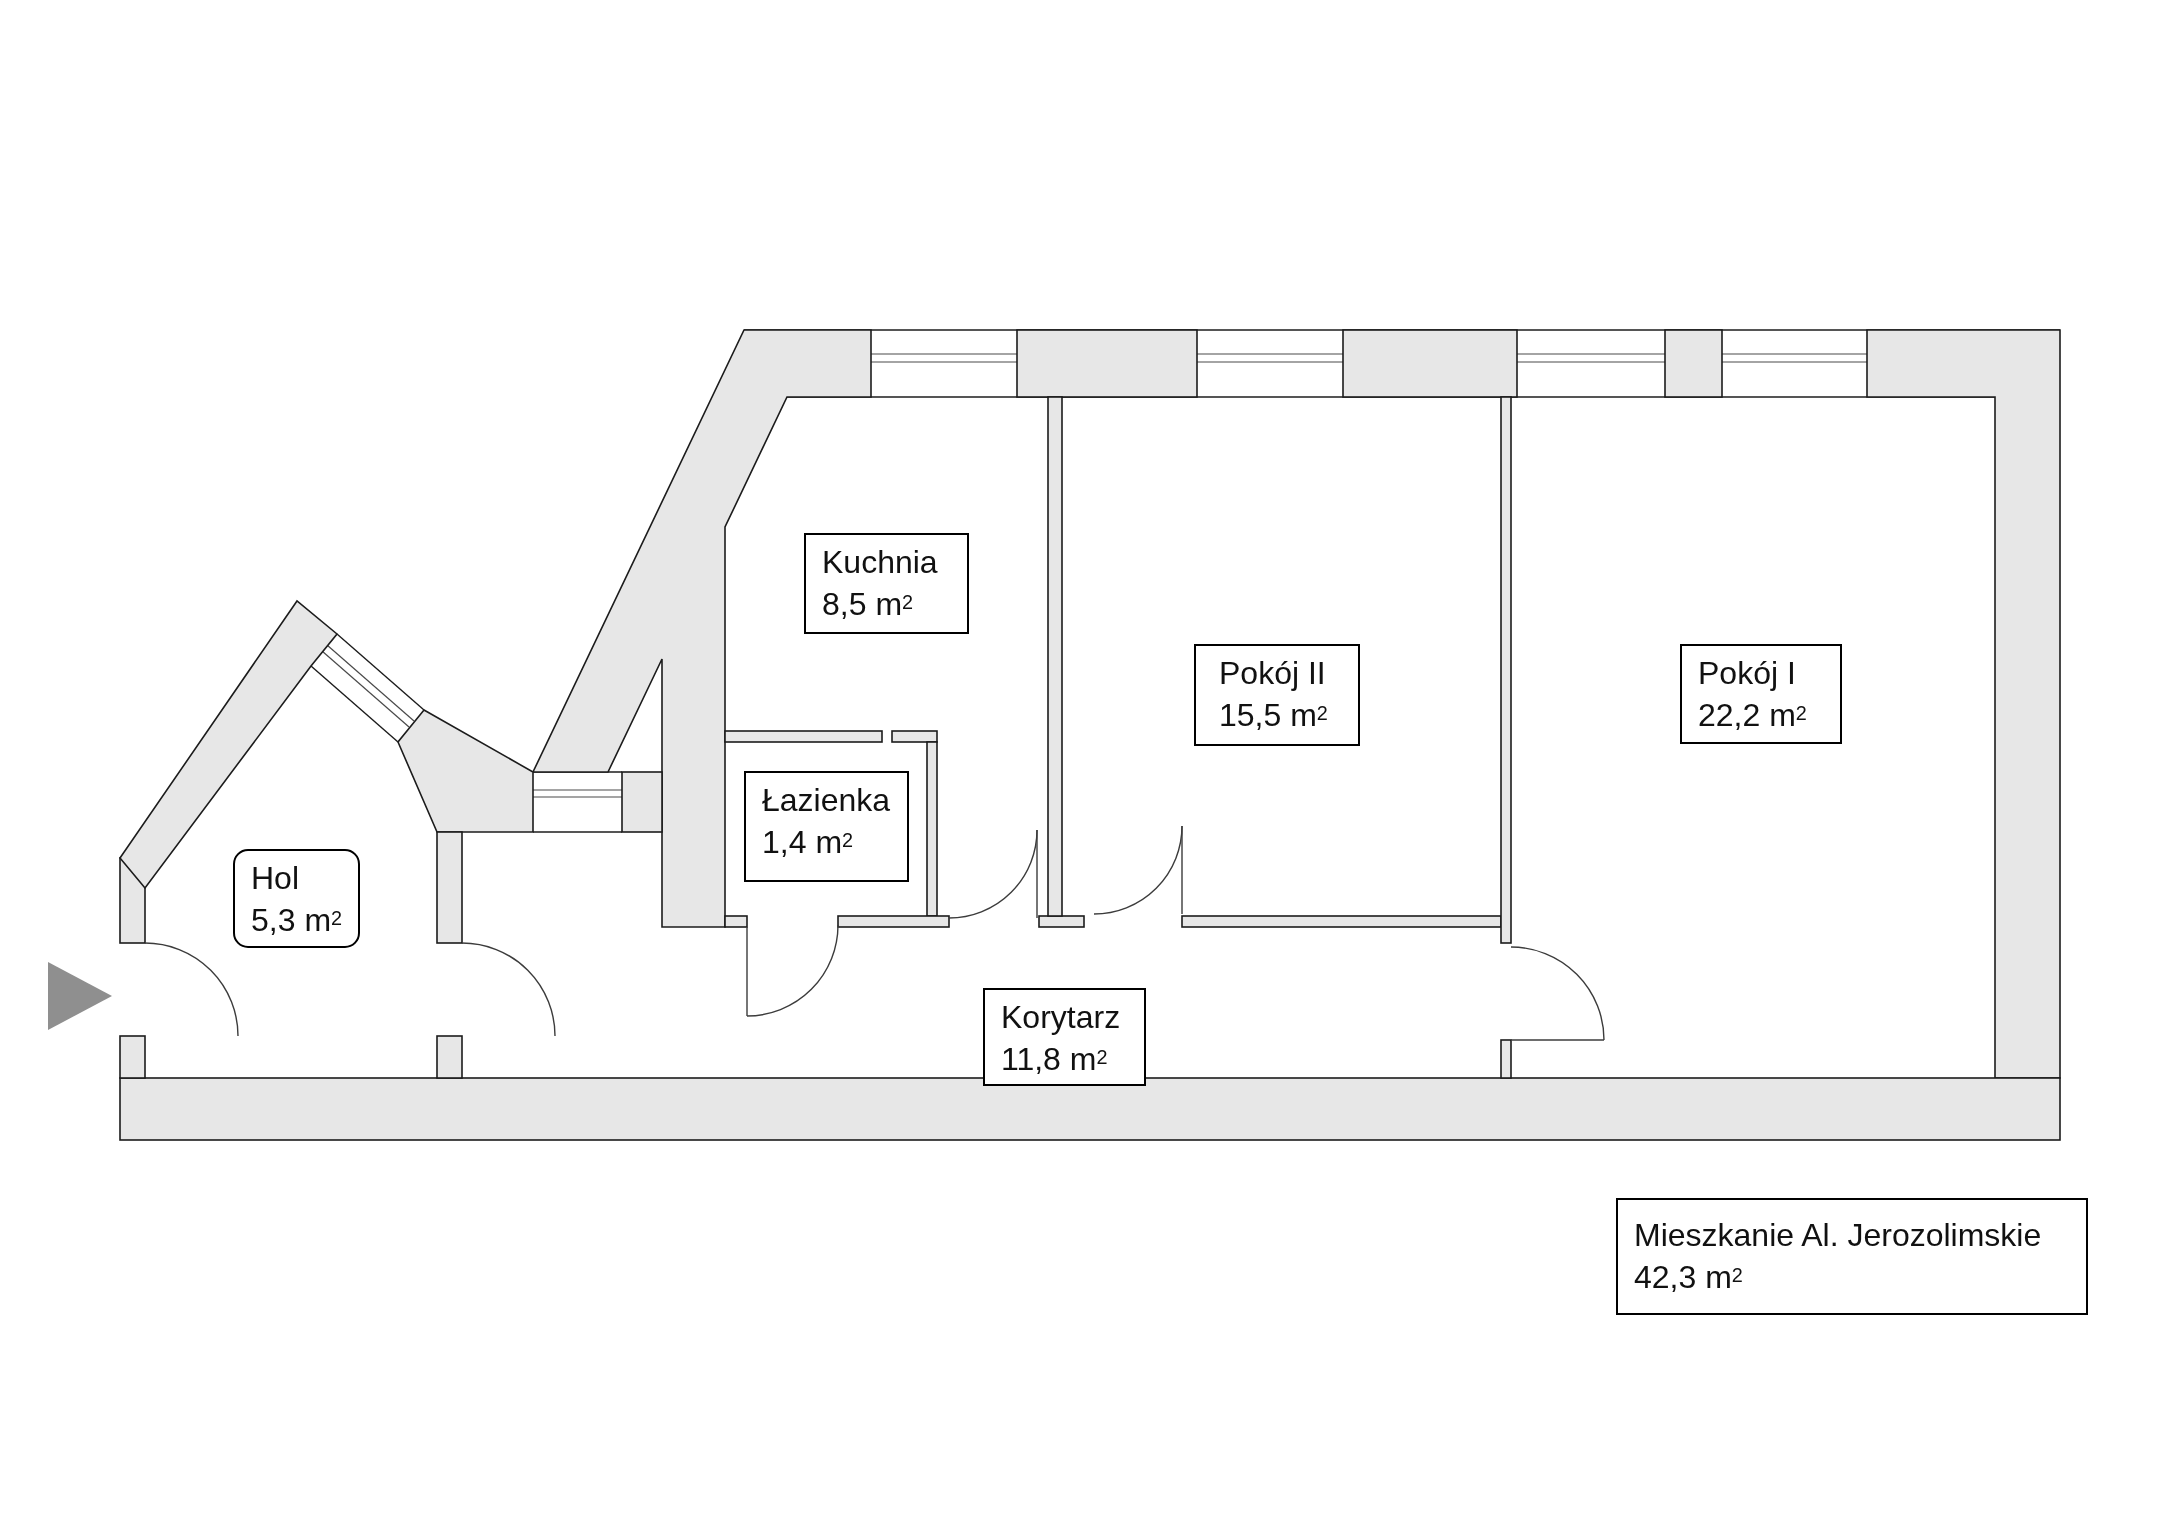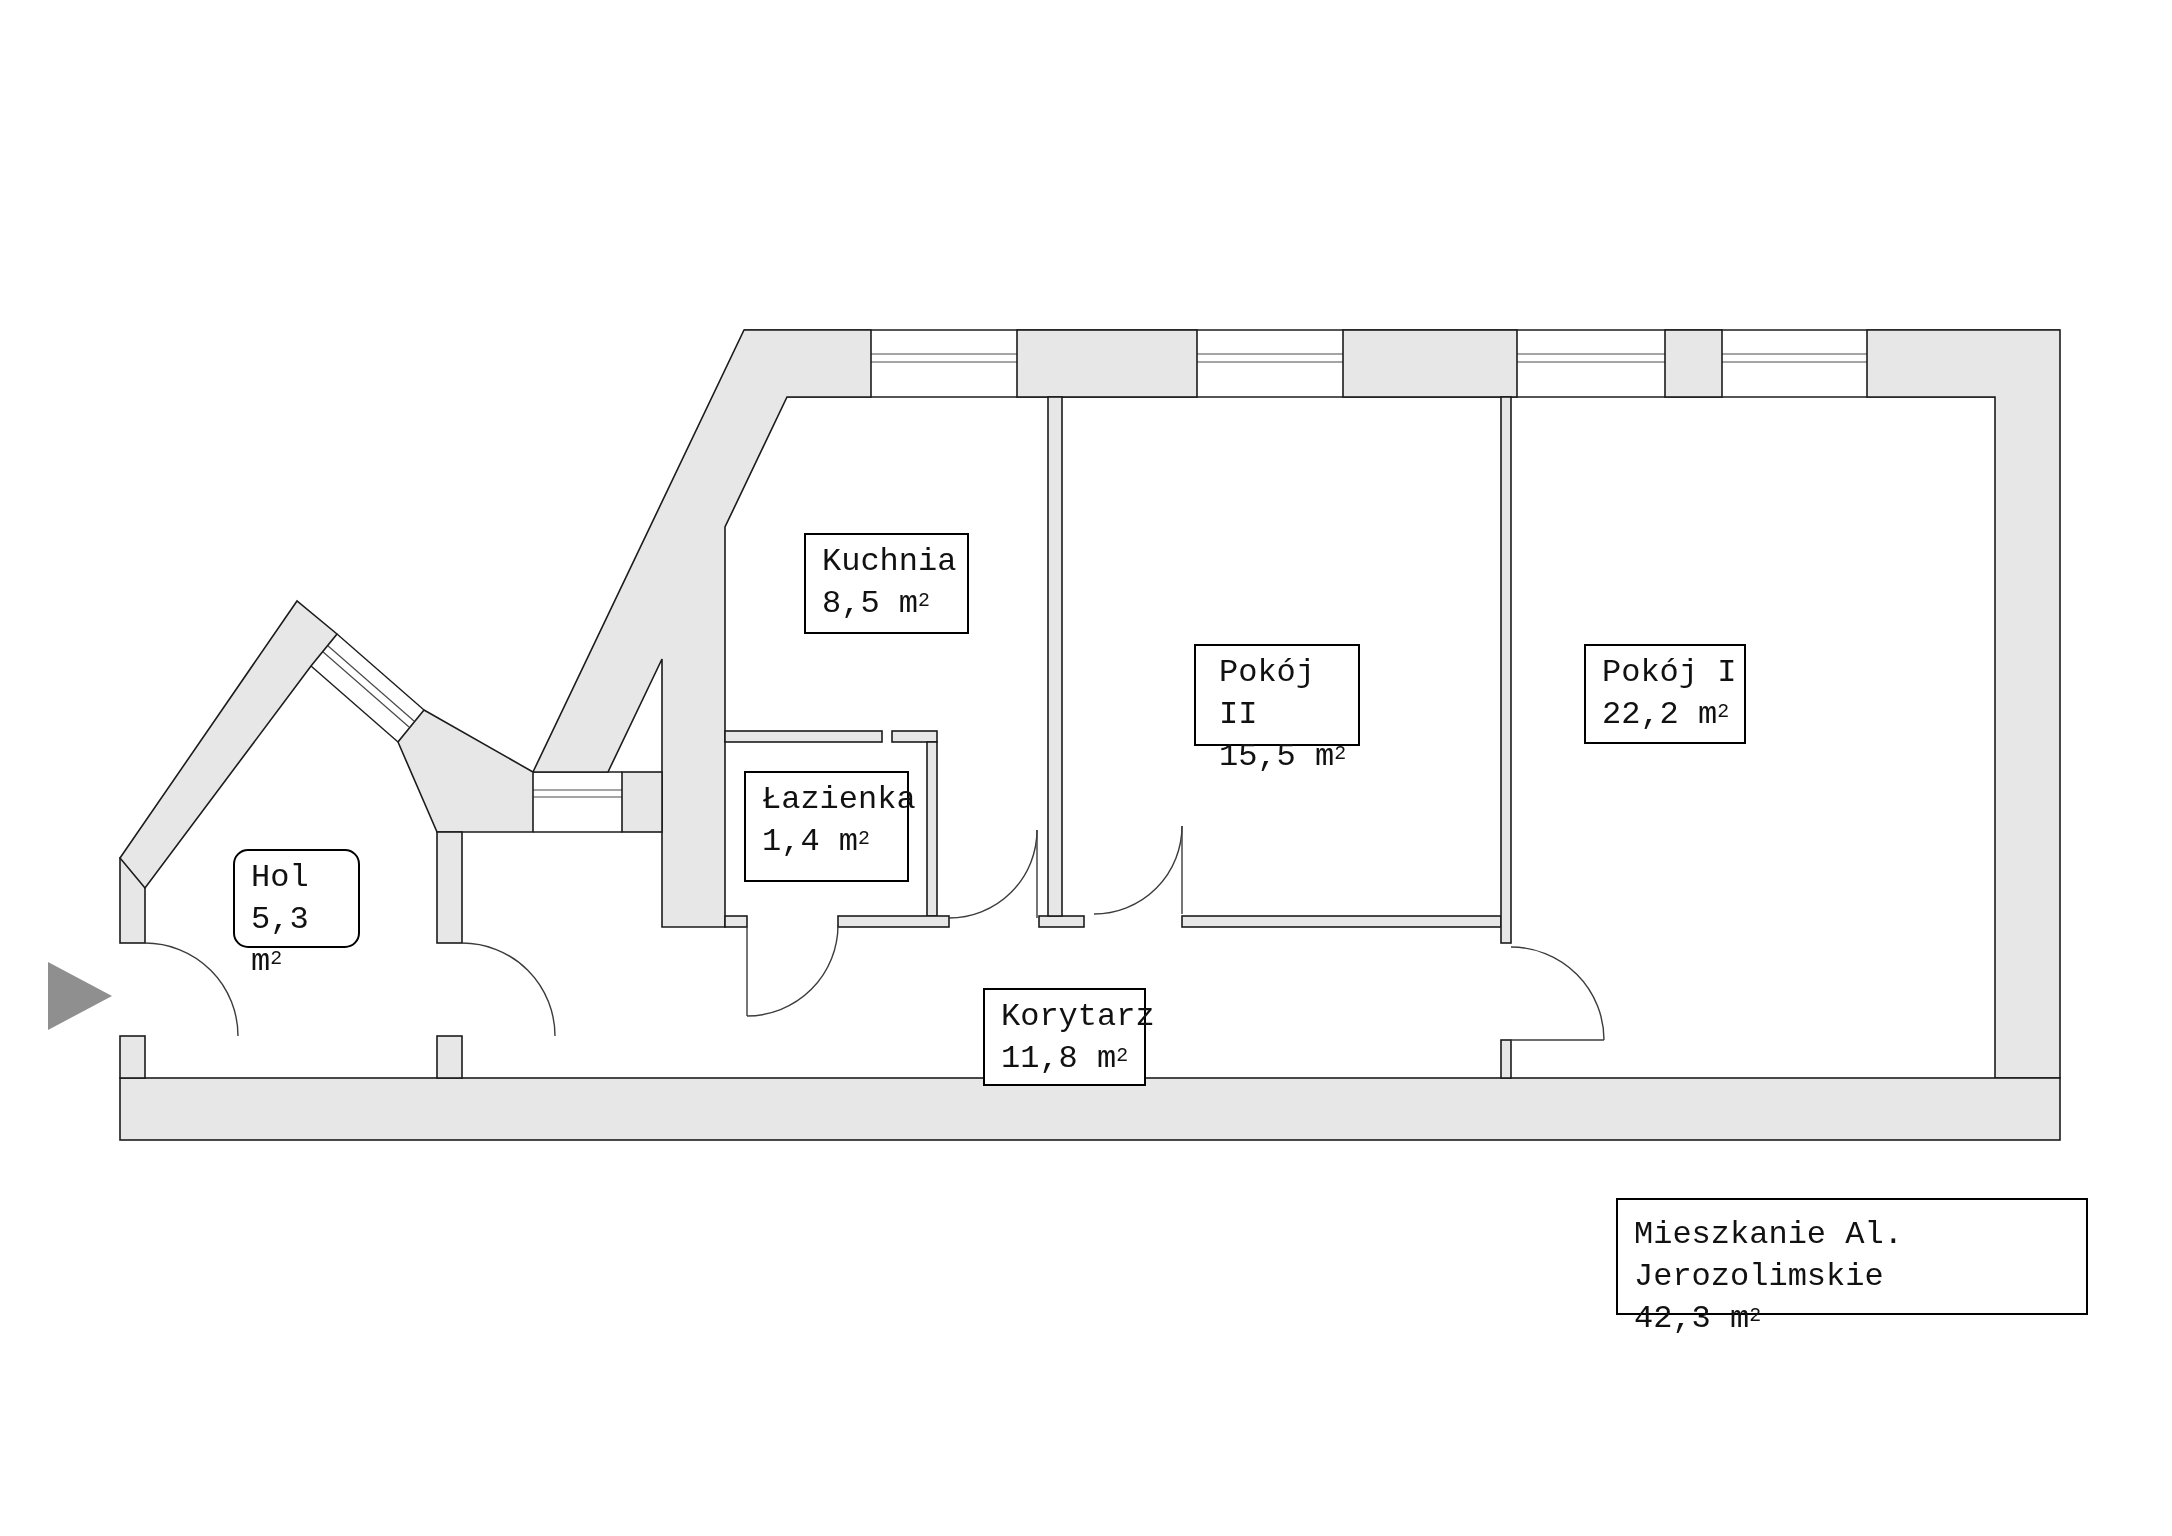--- a/index.html
+++ b/index.html
@@ -1,34 +1,34 @@
 <!DOCTYPE html>
 <html style="--background: #ffffff; --wall_fill: #e7e7e7; --wall_outline: #1c1c1c; --door_line: #3c3c3c; --arrow: #8f8f8f;"><head>
 <meta charset="utf-8">
 <style>
   html,body{margin:0;padding:0;background:#ffffff;}
   .stage{position:relative;width:2172px;height:1536px;background:var(--background,#fff);overflow:hidden;
-         font-family:Liberation Mono, monospace;}
+         font-family:Liberation Sans, sans-serif;}
   svg.plan{position:absolute;left:0;top:0;}
 
   
   .wall{fill:var(--wall_fill,#e7e7e7);stroke:var(--wall_outline,#1c1c1c);stroke-width:1.6;}
   .thinline{stroke:var(--wall_outline,#1c1c1c);stroke-width:1.4;fill:none;}
   .glazing{stroke:#4a4a4a;stroke-width:1.2;fill:none;}
   .door{stroke:var(--door_line,#3c3c3c);stroke-width:1.4;fill:none;}
   .arrow{fill:var(--arrow,#8f8f8f);stroke:none;}
 
   
   .room-label{position:absolute;background:#ffffff;border:2px solid #000;
               box-sizing:border-box;color:#111;font-size:32px;line-height:42px;
               padding:6px 0 0 16px;}
   .room-label sup{font-size:0.62em;line-height:0;vertical-align:6px;}
   .lbl-kuchnia {left:804px; top:533px; width:165px; height:101px;}
   .lbl-pokoj2  {left:1194px;top:644px; width:166px; height:102px;padding-left:23px;}
-  .lbl-pokoj1  {left:1584px;top:644px; width:162px; height:100px;}
+  .lbl-pokoj1  {left:1680px;top:644px; width:162px; height:100px;}
   .lbl-lazienka{left:744px; top:771px; width:165px; height:111px;}
   .lbl-hol     {left:233px; top:849px; width:127px; height:99px;border-radius:15px;}
   .lbl-korytarz{left:983px; top:988px; width:163px; height:98px;}
   .lbl-title   {left:1580px;top:1198px;width:472px; height:117px;padding-top:14px;margin-left:36px;}
 </style>
 </head>
 <body>
 
 <div class="stage">
 

